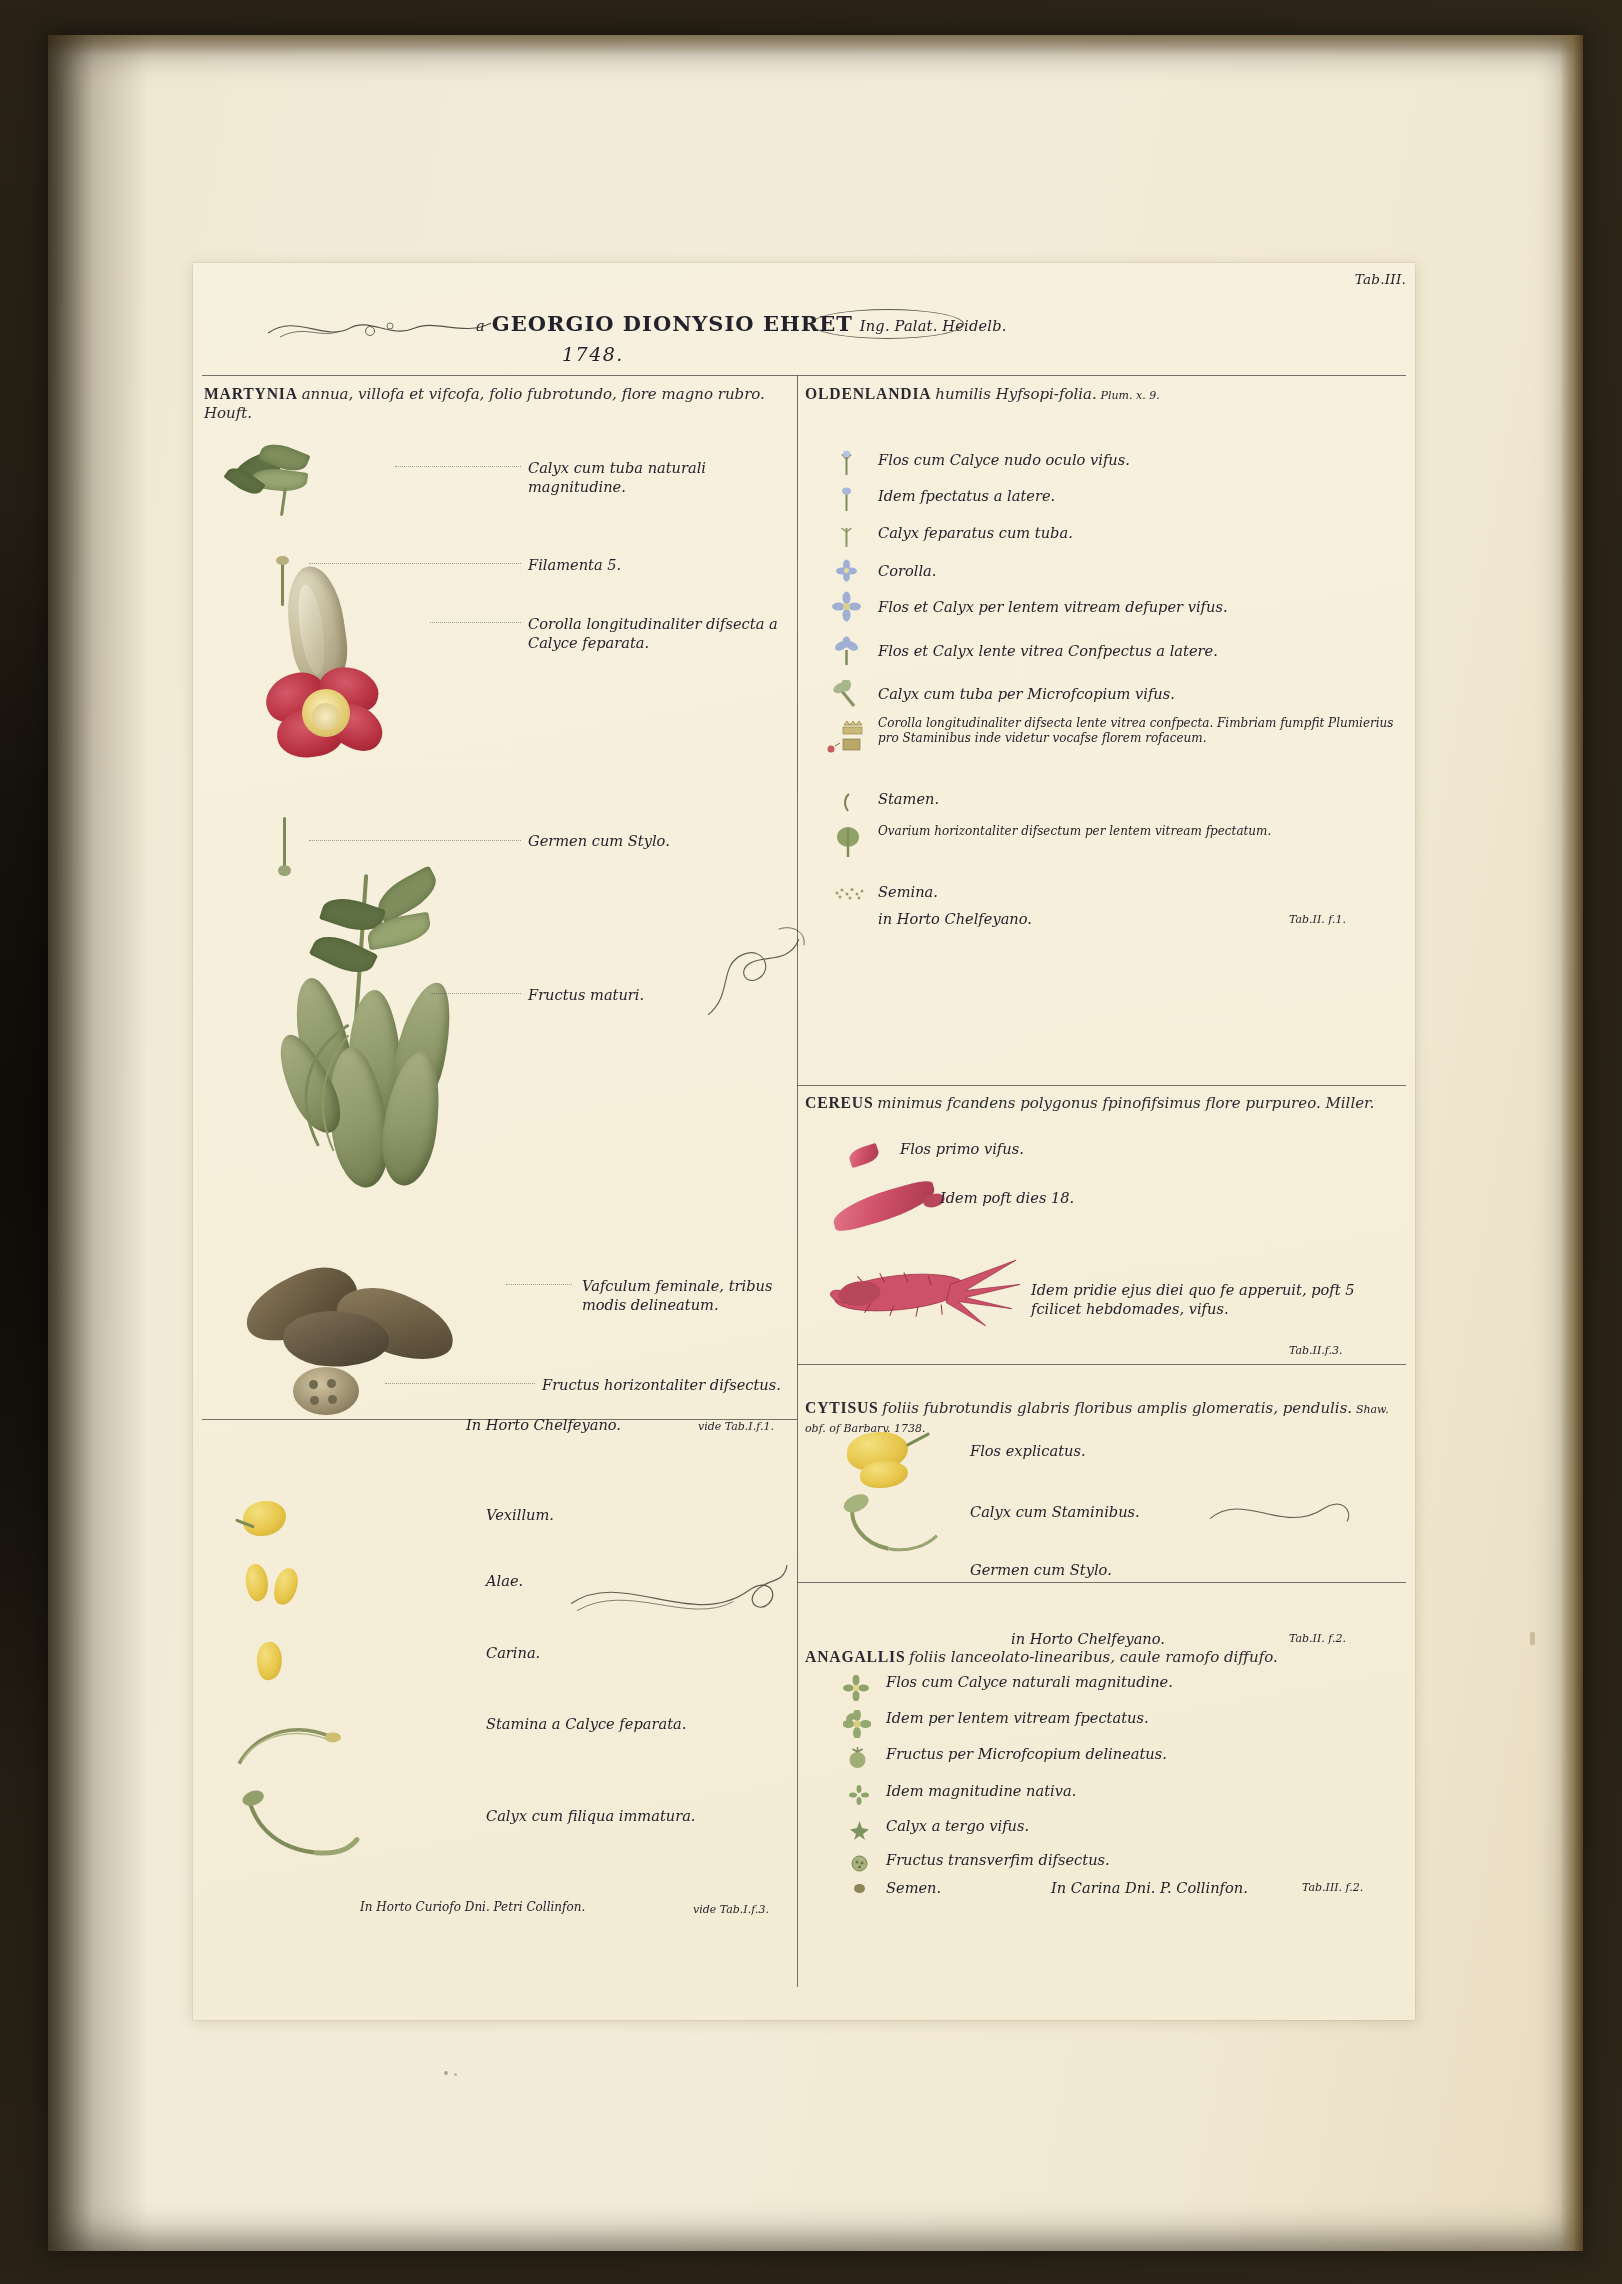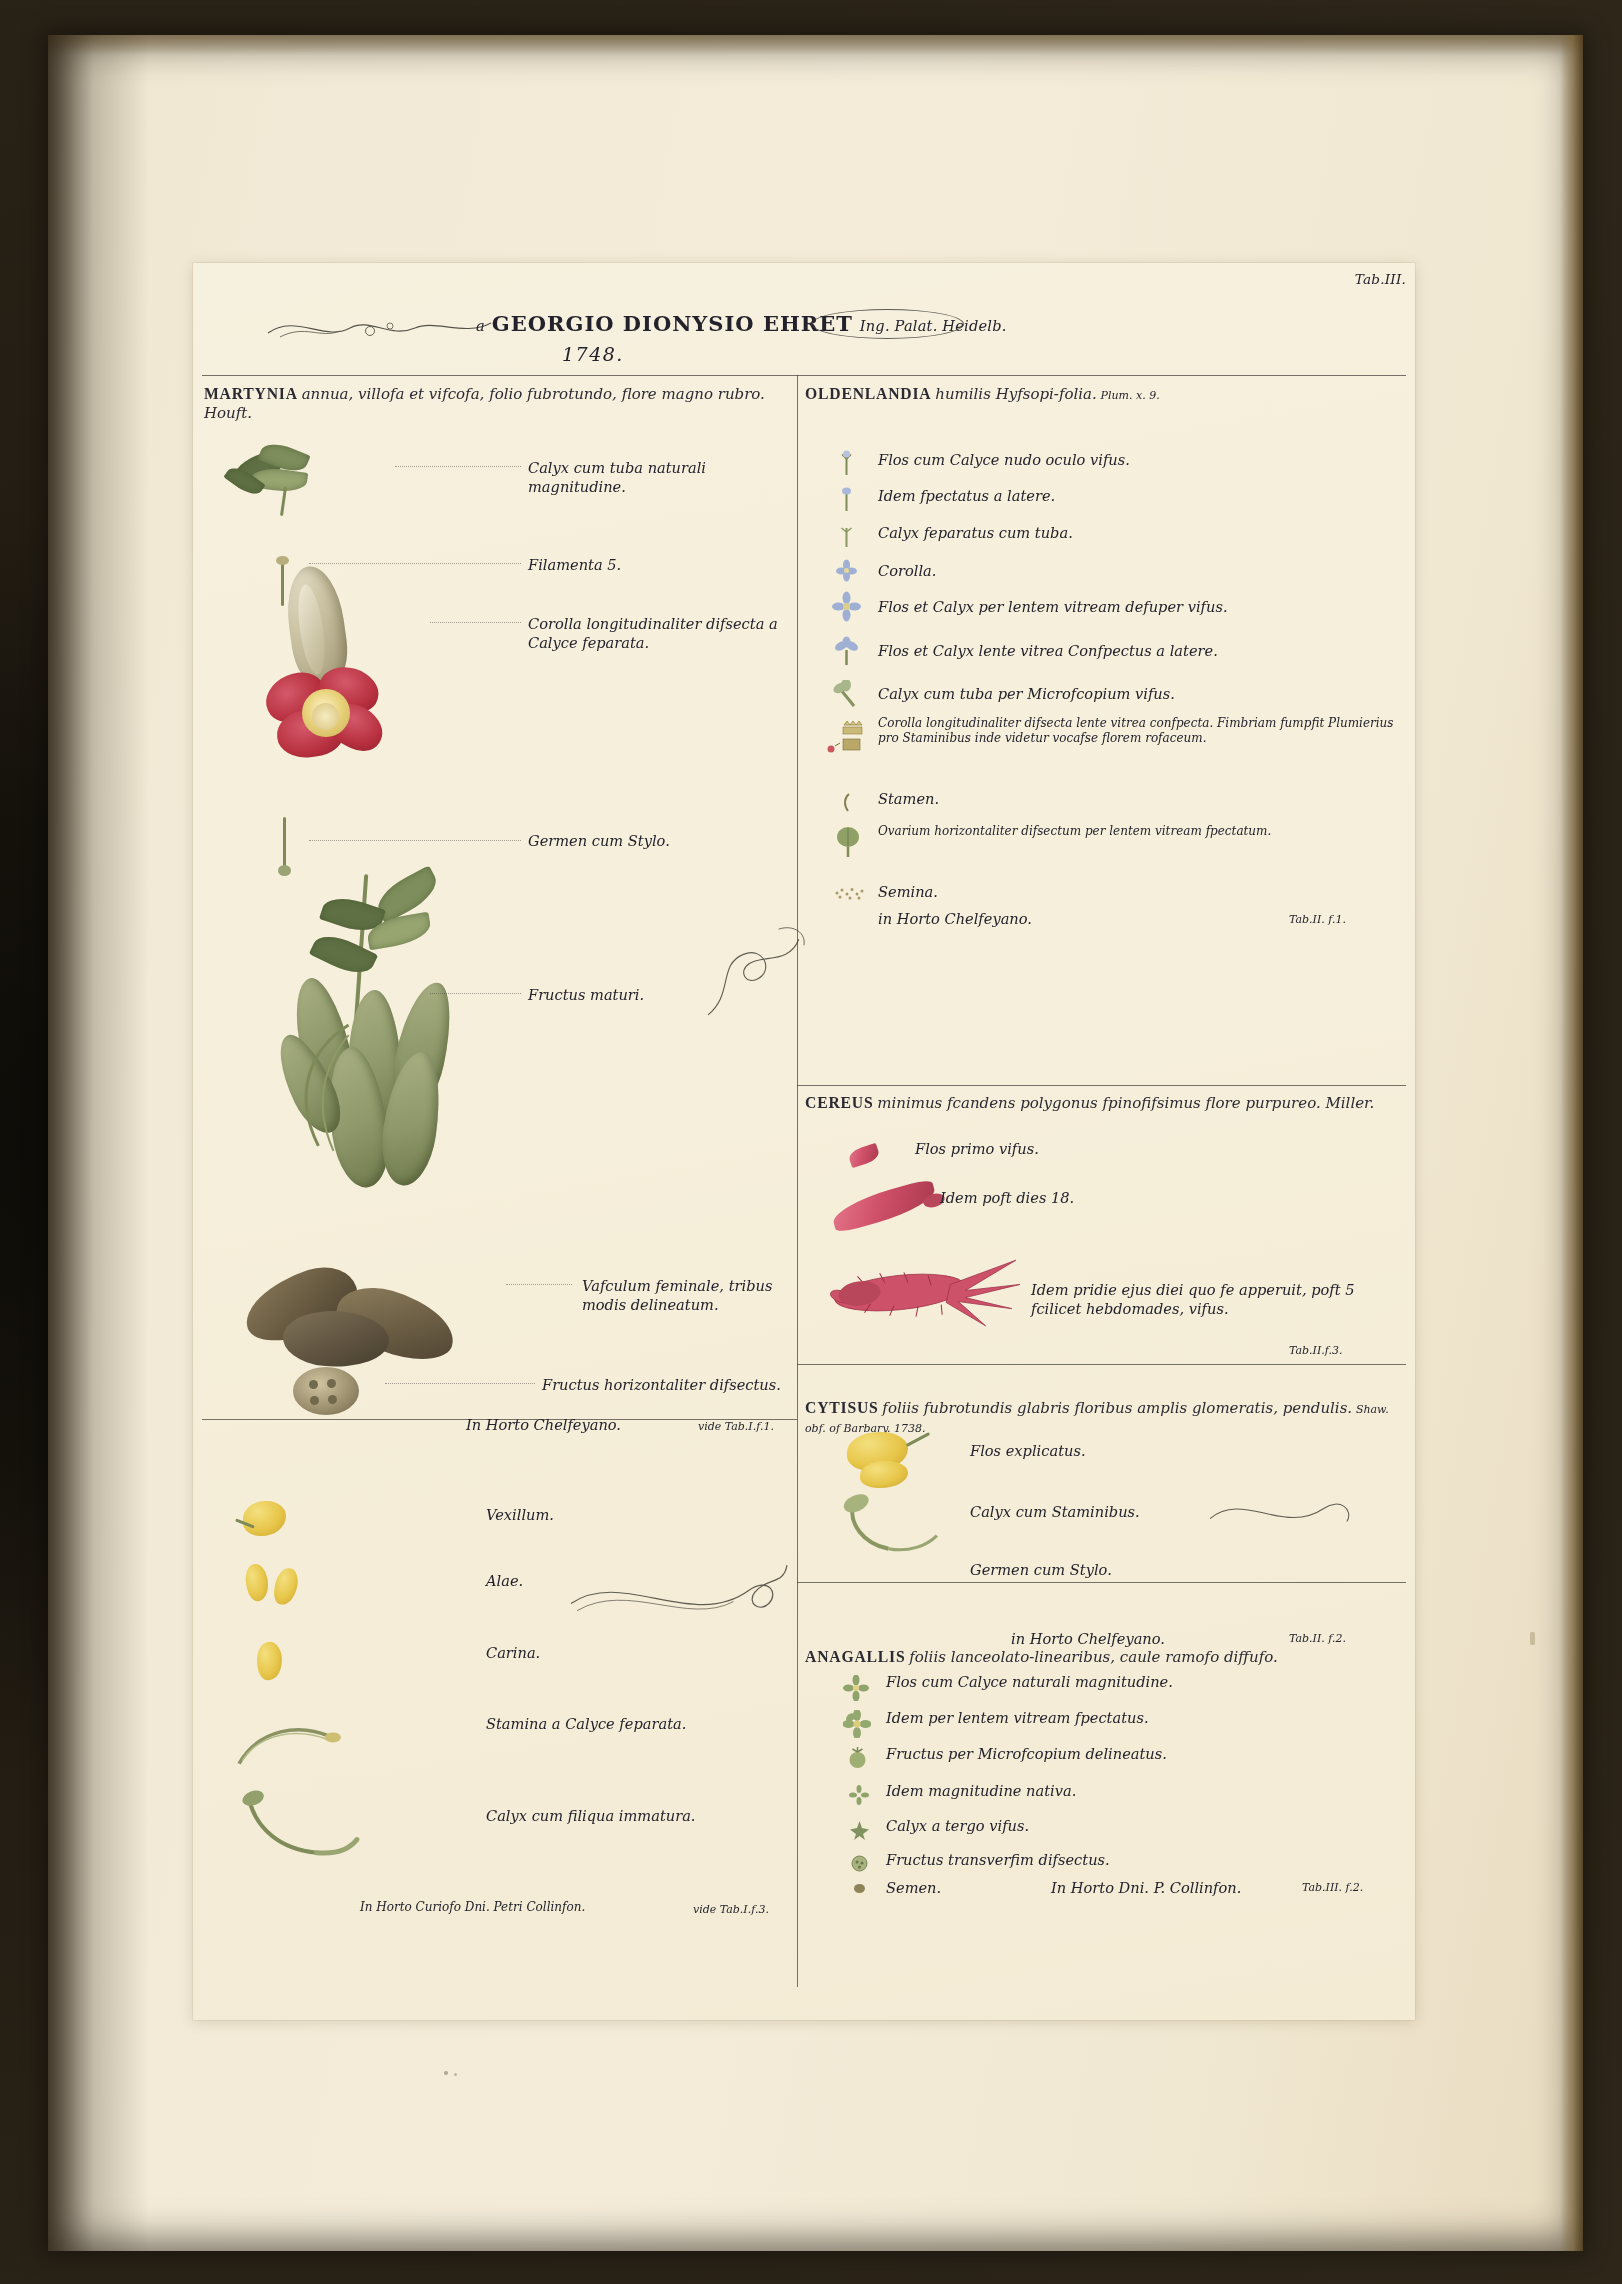--- a/index.html
+++ b/index.html
@@ -522,21 +522,21 @@
       <div class="tabref" style="left:1096px; top:650px;">Tab.II. f.1.</div>
 
       <div class="head" style="left:612px; top:830px; width:596px;">
         <span class="gen">CEREUS</span>
         <span class="desc">minimus fcandens polygonus fpinofifsimus flore purpureo. Miller.</span>
       </div>
 
       <div class="art" style="left:651px; top:876px; width:45px; height:35px;">
         <div class="cereus" style="left:5px; top:8px; width:30px; height:17px; transform:rotate(-18deg);"></div>
       </div>
-      <div class="cap" style="left:707px; top:877px;margin-left:15px;">Flos primo vifus.</div>
+      <div class="cap" style="left:707px; top:877px;">Flos primo vifus.</div>
 
       <div class="art" style="left:631px; top:914px; width:141px; height:61px;">
         <div class="cereus" style="left:7px; top:15px; width:106px; height:28px; transform:rotate(-16deg); border-radius:60% 20% 60% 20%;"></div>
         <div style="position:absolute; left:99px; top:17px; width:22px; height:13px; background:#b8475c; border-radius:50%; transform:rotate(-16deg);"></div>
       </div>
       <div class="cap" style="left:747px; top:926px;">Idem poft dies 18.</div>
 
       <div class="art" style="left:621px; top:969px; width:212px; height:116px;">
         <svg viewBox="0 0 420 230" style="width:100%;height:100%;">
           <g fill="#cd5269" stroke="#9c2f45" stroke-width="1.5">
@@ -656,21 +656,21 @@
       </div>
       <div class="cap" style="left:693px; top:1588px;">Fructus transverfim difsectus.</div>
 
       <div class="art" style="left:658px; top:1618px;">
         <svg width="17" height="15" viewBox="0 0 34 30">
             <ellipse cx="17" cy="15" rx="11" ry="9" fill="#8d8458"></ellipse>
           </svg>
       </div>
       <div class="cap" style="left:693px; top:1616px;">Semen.</div>
 
-      <div class="cap" style="left:858px; top:1616px;">In Horto Dni. P. Collinfon.</div>
+      <div class="cap" style="left:858px; top:1616px;">In Carina Dni. P. Collinfon.</div>
       <div class="tabref" style="left:1109px; top:1618px;">Tab.III. f.2.</div>
 
     </div>
   </div>
 
   <div style="position:absolute; left:444px; top:2071px; width:4px; height:4px; background:#6d6148; border-radius:50%; opacity:.5;"></div>
   <div style="position:absolute; left:454px; top:2073px; width:3px; height:3px; background:#6d6148; border-radius:50%; opacity:.4;"></div>
   <div style="position:absolute; left:1530px; top:1632px; width:5px; height:13px; background:#8b7c54; opacity:.35; border-radius:1.5px;"></div>
 
 </div>

